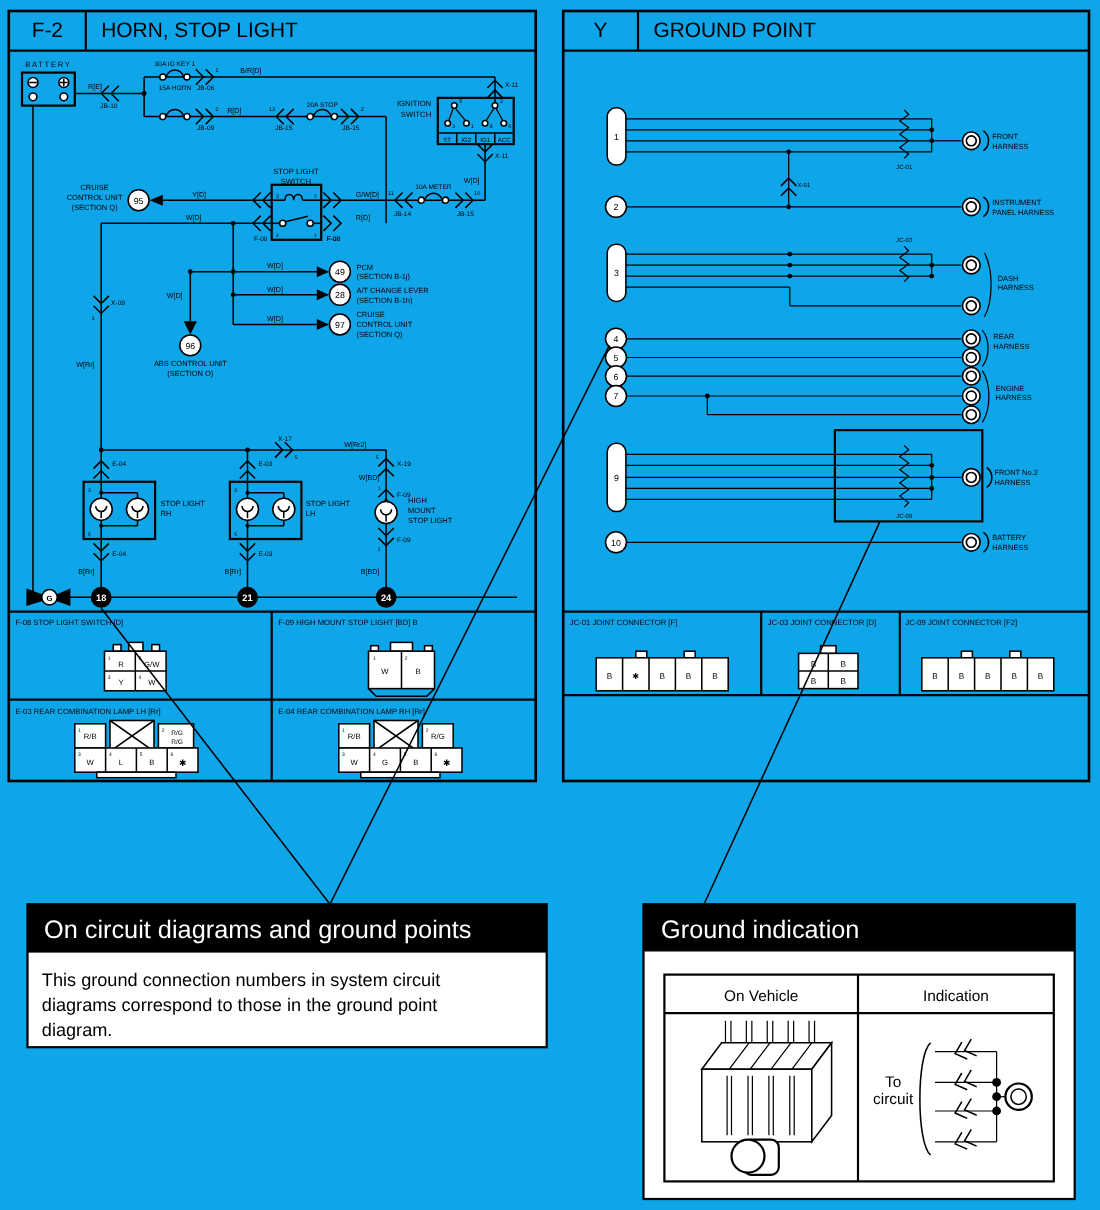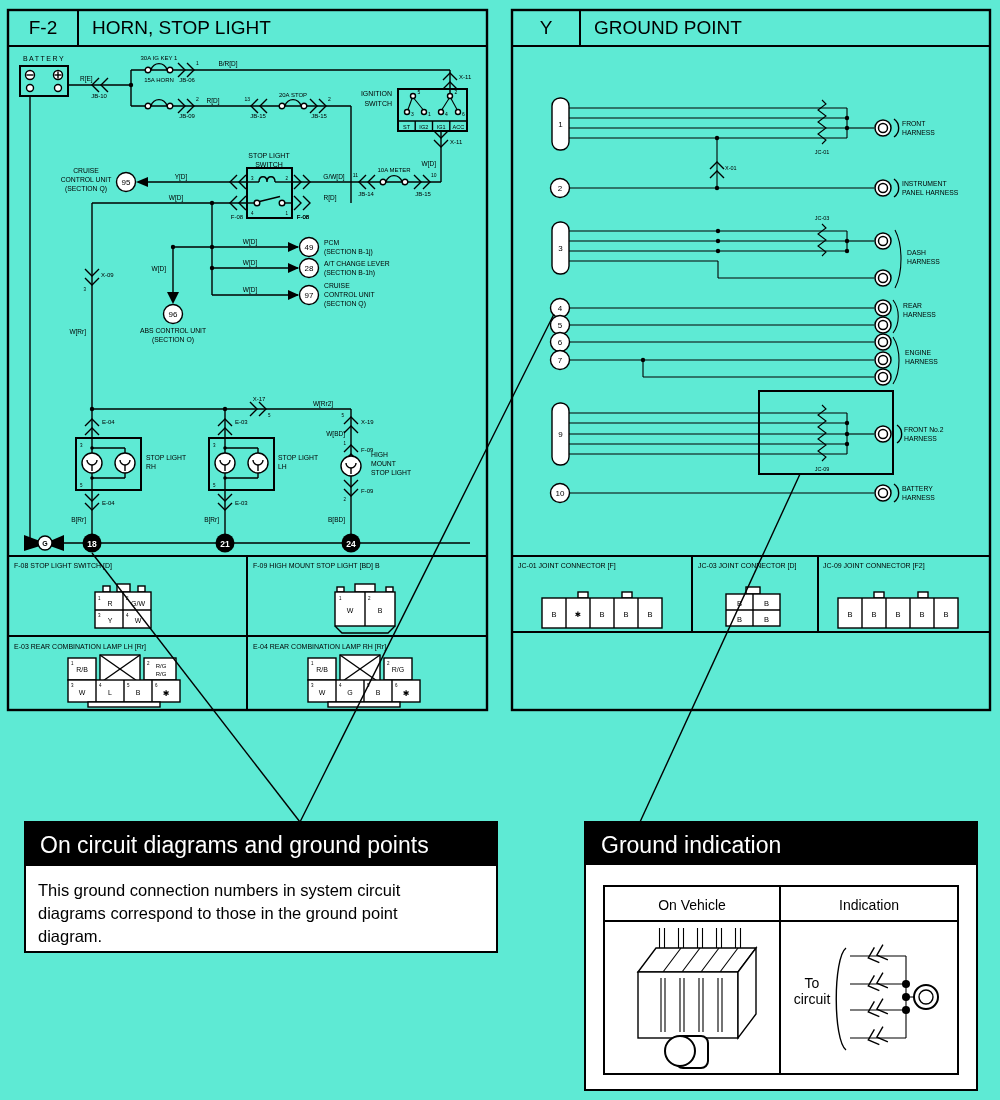--- a/index.html
+++ b/index.html
@@ -1,16 +1,16 @@
 <!DOCTYPE html>
 <html><head>
 <meta charset="utf-8">
 <style>
   html,body{margin:0;padding:0;background:#fff;}
-  .canvas{position:relative;width:1000px;height:1100px;background:#5eead4;overflow:hidden;text-align:center;}
+  .canvas{position:relative;width:1000px;height:1100px;background:#0ea5e9;overflow:hidden;text-align:center;}
   svg{position:absolute;left:0;top:0;}
   svg text{font-family:"Liberation Sans","DejaVu Sans",sans-serif;fill:#000;}
   .ln{stroke:#000;stroke-width:1.4;fill:none;}
   .ln1{stroke:#000;stroke-width:1.1;fill:none;}
   .ln2{stroke:#000;stroke-width:2;fill:none;}
   .ln24{stroke:#000;stroke-width:2.4;fill:none;}
   .wh{fill:#fff;stroke:#000;stroke-width:1.4;}
   .wh2{fill:#fff;stroke:#000;stroke-width:2;}
   .bk{fill:#000;stroke:none;}
   use{stroke:#000;stroke-width:1.4;fill:none;}

